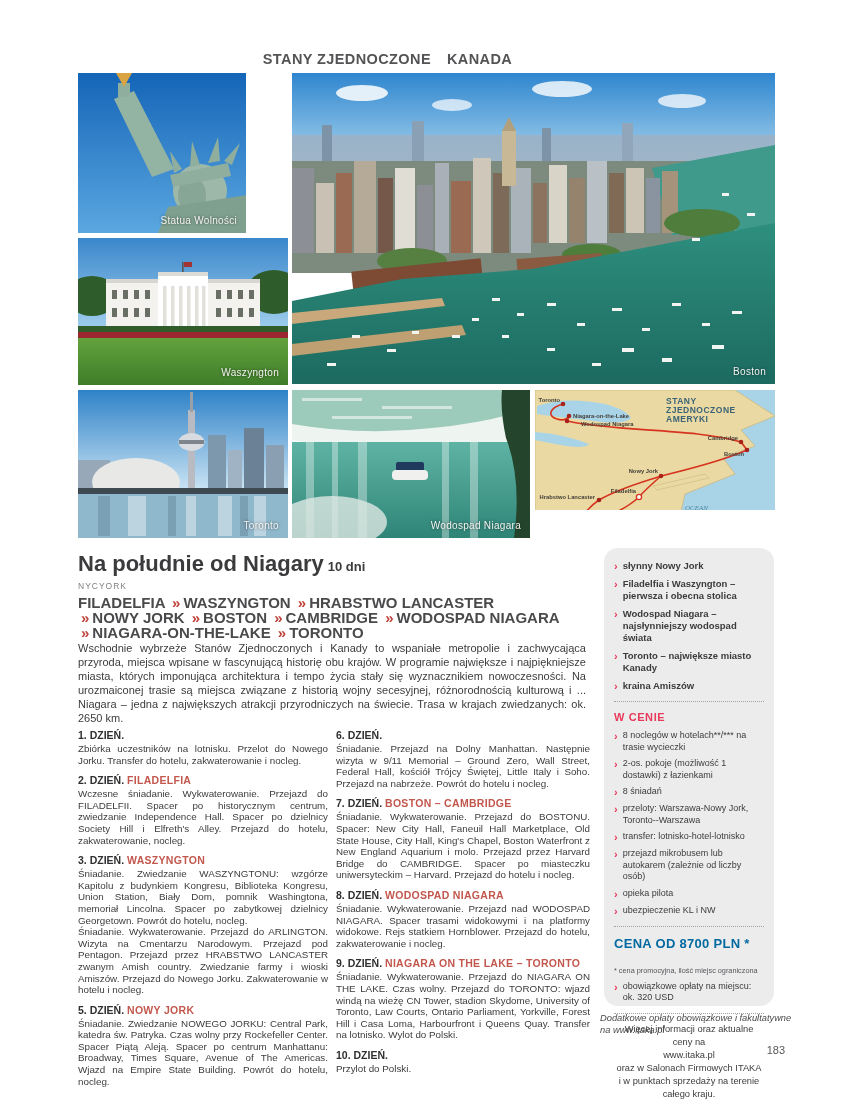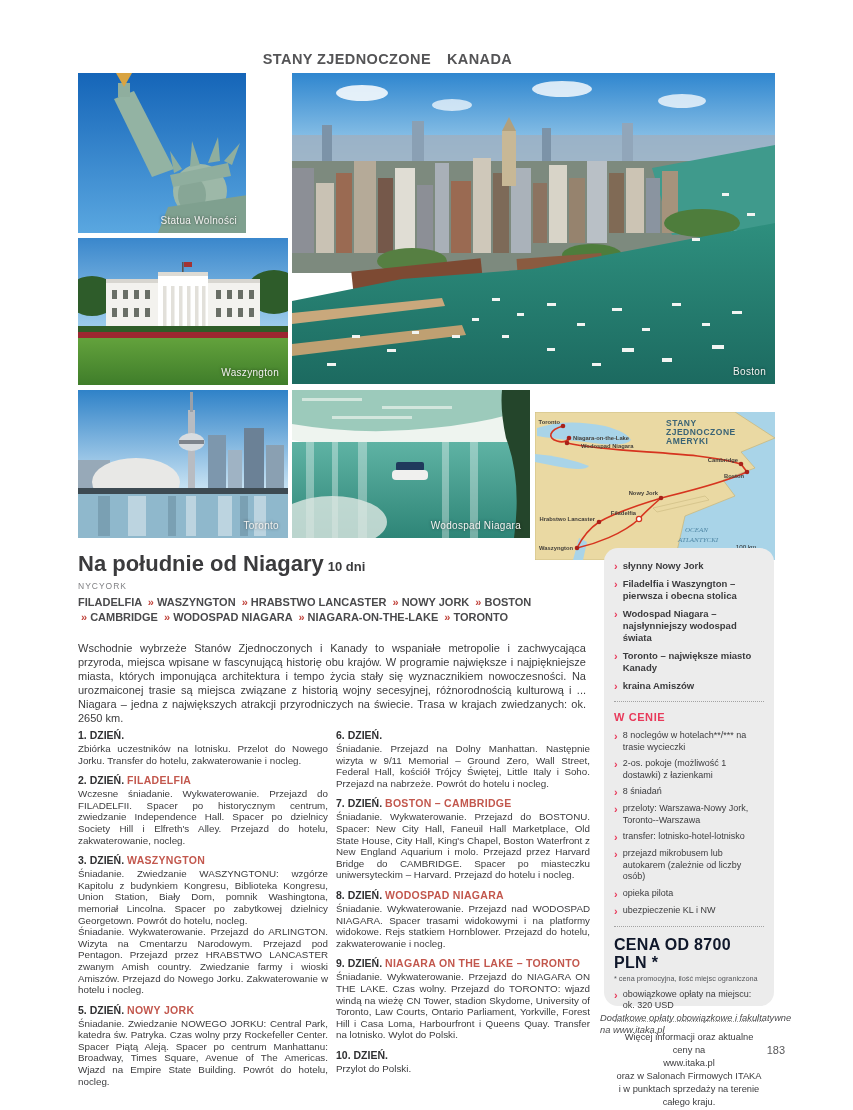--- a/index.html
+++ b/index.html
@@ -15,21 +15,21 @@
   .photo{position:absolute;overflow:hidden;}
   .photo svg{display:block;}
   .caption{position:absolute;right:9px;bottom:7px;color:#f2f2f0;font-size:10px;
            text-shadow:0 0 3px rgba(0,0,0,.55);letter-spacing:.3px;}
 
   
   #title-row{position:absolute;left:78px;top:551px;width:515px;}
   #tour-title{font-size:22px;font-weight:bold;color:#3b3b3d;display:inline;}
   #tour-dur{font-size:13px;font-weight:bold;color:#3b3b3d;margin-left:4px;}
   #tour-code{position:absolute;left:78px;top:581px;font-size:8.5px;letter-spacing:1px;color:#808184;}
-  #route{position:absolute;left:78px;top:595px;width:516px;font-size:11px;font-weight:bold;
+  #route{position:absolute;left:78px;top:595px;width:516px;font-size:15px;font-weight:bold;
          color:#4a4a4c;line-height:15px;}
   #route .seg{white-space:nowrap;}
   #route .sep{color:#c0443c;padding:0 3px;}
   #desc{position:absolute;left:78px;top:630px;width:508px;font-size:11px;line-height:14px;
         text-align:justify;color:#3c3c3e;}
 
   
   .col{position:absolute;top:713px;}
   #col-left{left:78px;width:250px;}
   #col-right{left:336px;width:254px;}
@@ -39,21 +39,21 @@
   .day-body{margin:0;font-size:9.8px;line-height:11.6px;text-align:justify;color:#3c3c3e;}
 
   
   #sidebar{position:absolute;left:604px;top:548px;width:170px;height:458px;background:#ececec;
            border-radius:14px;box-sizing:border-box;padding:12px 10px 10px 10px;}
   .hl{display:flex;font-size:9.5px;font-weight:bold;color:#3b3b3d;line-height:12px;margin-bottom:6px;}
   .chev{color:#e8395a;font-weight:bold;margin-right:5px;font-size:11px;line-height:12px;}
   .dots{border-top:1.5px dotted #a2a2a2;margin:9px 0;}
   #wcenie-h{color:#e8395a;font-size:11px;font-weight:bold;letter-spacing:.6px;margin:2px 0 7px 0;}
   .wc{display:flex;font-size:9px;color:#3c3c3e;line-height:11.5px;margin-bottom:5px;}
-  #price{color:#0f172a;font-size:16px;font-weight:bold;letter-spacing:.3px;margin:3px 0 2px 0;}
+  #price{color:#0369a1;font-size:13px;font-weight:bold;letter-spacing:.3px;margin:3px 0 15px 0;}
   #price-note{font-size:7.3px;color:#55565a;margin-bottom:6px;}
   #info{font-size:9.3px;line-height:13px;text-align:center;color:#3c3c3e;margin-top:4px;}
   #footnote{position:absolute;left:600px;top:1012px;width:192px;font-size:9.3px;line-height:12px;
             font-style:italic;color:#4a4a4c;}
   #pagenum{position:absolute;right:68px;top:1044px;font-size:11px;color:#58585a;}
 </style>
 </head>
 <body>
 
 <div id="page">
@@ -289,21 +289,21 @@
           <rect x="178" y="52" width="8" height="96"></rect>
       </g>
       <ellipse cx="40" cy="132" rx="55" ry="26" fill="#dfe9e4" opacity=".8"></ellipse>
       <rect x="104" y="72" width="28" height="9" rx="2" fill="#1f3a5c"></rect>
       <rect x="100" y="80" width="36" height="10" rx="4" fill="#f0f0ee"></rect>
       <path d="M210,0 L238,0 L238,148 L222,148 Q230,90 214,48 Q208,20 210,0 Z" fill="#24452b"></path>
     </svg>
     <span class="caption">Wodospad Niagara</span>
   </div>
 
-  <div class="photo" style="left:535px;top:412px;width:240px;height:148px;">
+  <div class="photo" style="left:535px;top:390px;width:240px;height:120px;">
     <svg width="240" height="148" viewBox="0 0 240 148">
       <rect width="240" height="148" fill="#a9d4e8"></rect>
       <path d="M0,0 L200,0 L240,26 L206,40 L220,56 L188,68 L200,84 L150,104 L140,148 L0,148 Z" fill="#ead9a3" stroke="#c9b97f" stroke-width=".8"></path>
       <polygon points="118,96 170,84 174,88 122,100" fill="#ead9a3" stroke="#c9b97f" stroke-width=".6"></polygon>
       <path d="M2,16 Q30,6 70,14 Q92,20 96,28 Q90,36 50,30 Q14,26 2,24 Z" fill="#a9d4e8"></path>
       <path d="M0,42 Q28,44 54,54 Q50,60 20,54 L0,50 Z" fill="#a9d4e8"></path>
       <polygon points="38,148 44,126 52,130 48,148" fill="#a9d4e8"></polygon>
       <g fill="none" stroke="#d6341f" stroke-width="1.6" stroke-linecap="round">
         <path d="M28,14 C14,18 12,26 22,29 C28,31 32,29 34,26"></path>
         <path d="M34,26 L32,31"></path>

